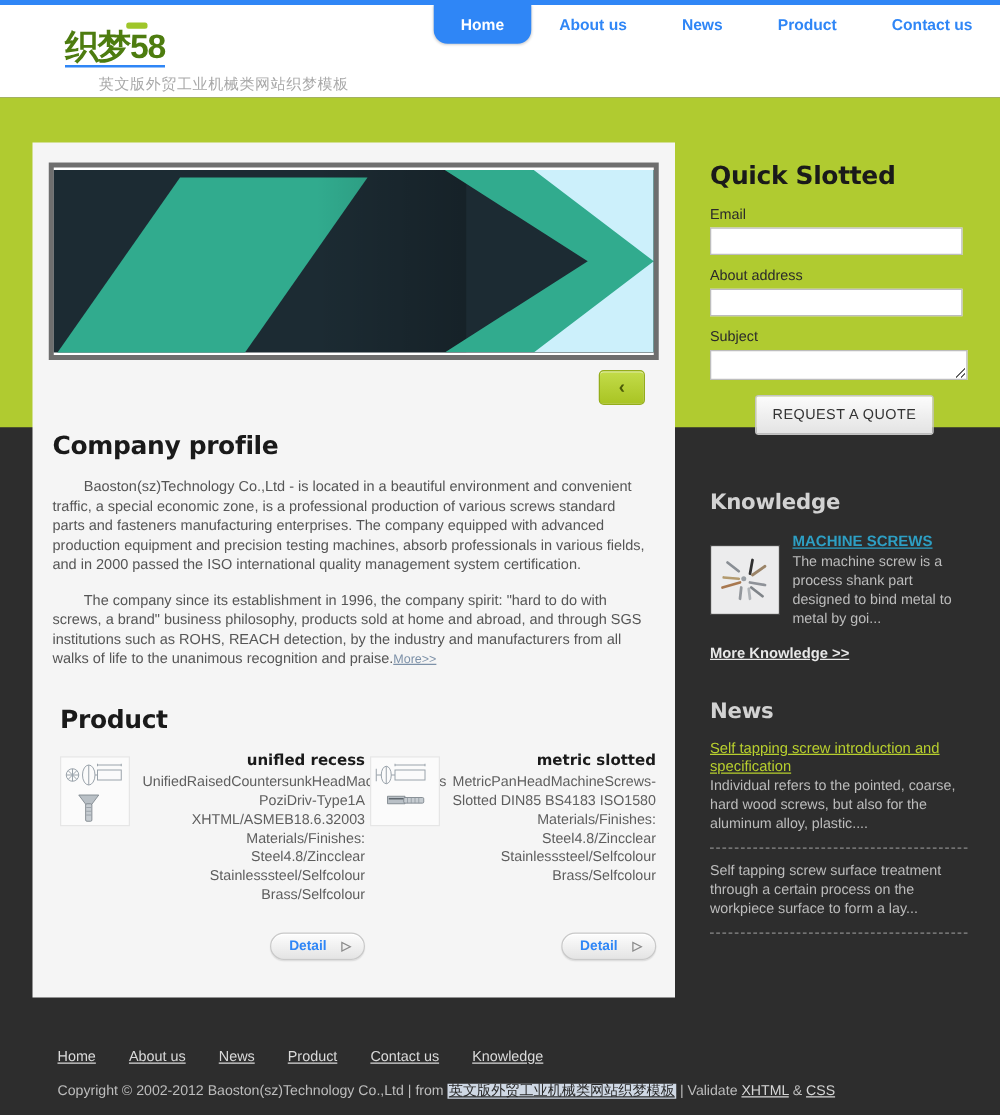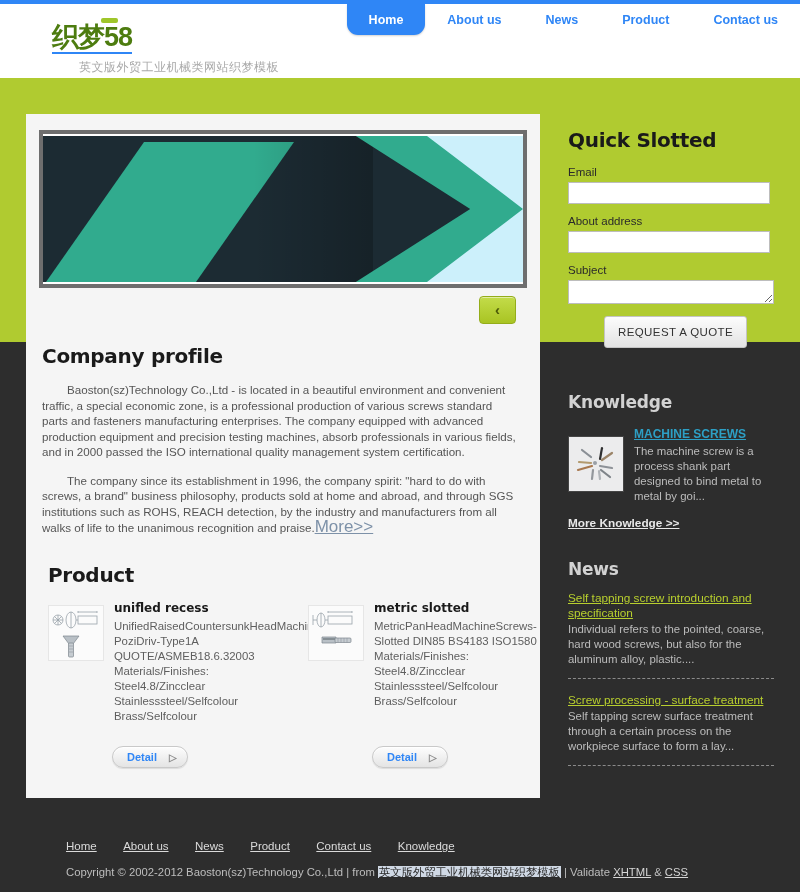--- a/index.html
+++ b/index.html
@@ -176,26 +176,26 @@
   p.para {
     margin: 0 0 13px 0;
     font-size: 11.6px;
     line-height: 15.5px;
     color: #555555;
     text-indent: 25px;
   }
   p.para.second { text-indent: 25px; }
   a.more-inline {
     color: #7d91a8;
-    font-size: 17px;
+    font-size: 10px;
   }
 
   
   .product-box { padding: 14px 22px 30px 22px; }
-  .prod-grid { display: flex; gap: 16px; }
+  .prod-grid { display: flex; gap: 4px; text-align: right; }
   .prod-cell { width: 244px; position: relative; }
   .prod-top { display: flex; }
   .prod-thumb {
     width: 56px; height: 56px;
     flex: 0 0 56px;
     background: #fbfbfb;
     border: 1px solid #e6e6e6;
     position: relative;
     overflow: hidden;
     margin-top: 4px;
@@ -452,21 +452,21 @@
                   <path d="M14 30 L30 30 L24 38 L20 38 Z" fill="#b9c0c6" stroke="#7d858c" stroke-width="0.7"></path>
                   <rect x="19.5" y="37" width="5" height="14" rx="1" fill="#c6ccd1" stroke="#7d858c" stroke-width="0.7"></rect>
                   <path d="M20 40h4M20 43h4M20 46h4" stroke="#8e969d" stroke-width="0.6"></path>
                 </g>
               </svg>
             </div>
             <div class="prod-info">
               <div class="prod-name">unifled recess</div>
               <div class="prod-spec">UnifiedRaisedCountersunkHeadMachineScrews</div>
               <div class="prod-spec">PoziDriv-Type1A</div>
-              <div class="prod-spec">QUOTE/ASMEB18.6.32003</div>
+              <div class="prod-spec">XHTML/ASMEB18.6.32003</div>
               <div class="prod-spec">Materials/Finishes:</div>
               <div class="prod-spec">Steel4.8/Zincclear</div>
               <div class="prod-spec">Stainlesssteel/Selfcolour</div>
               <div class="prod-spec">Brass/Selfcolour</div>
             </div>
           </div>
           <a class="detail-btn" href="#"><span>Detail</span><span class="tri">▷</span></a>
         </div>
 
         <div class="prod-cell">
@@ -555,28 +555,27 @@
     <div class="aside-dark" style="margin-top:28px;">
       <h3>News</h3>
 
       <div class="news-item">
         <a class="news-link" href="#">Self tapping screw introduction and specification</a>
         <div class="news-text">Individual refers to the pointed, coarse, hard wood screws, but also for the aluminum alloy, plastic....</div>
       </div>
       <hr class="dashed-sep">
 
       <div class="news-item">
-        <a class="news-link" href="#">Screw processing - surface treatment</a>
         <div class="news-text">Self tapping screw surface treatment through a certain process on the workpiece surface to form a lay...</div>
       </div>
       <hr class="dashed-sep">
     </div>
   </div>
 
-  <div class="footer" style="height:84px;padding-left:20px;">
+  <div class="footer" style="height:84px;">
     <div class="foot-inner">
       <div class="foot-nav">
         <a href="#">Home</a>
         <a href="#">About us</a>
         <a href="#">News</a>
         <a href="#">Product</a>
         <a href="#">Contact us</a>
         <a href="#">Knowledge</a>
       </div>
       <div class="copyright"><span>Copyright © 2002-2012 Baoston(sz)Technology Co.,Ltd | from </span><a class="hl" href="#">英文版外贸工业机械类网站织梦模板</a><span> | Validate </span><a class="plain" href="#">XHTML</a><span> &amp; </span><a class="plain" href="#">CSS</a></div>

